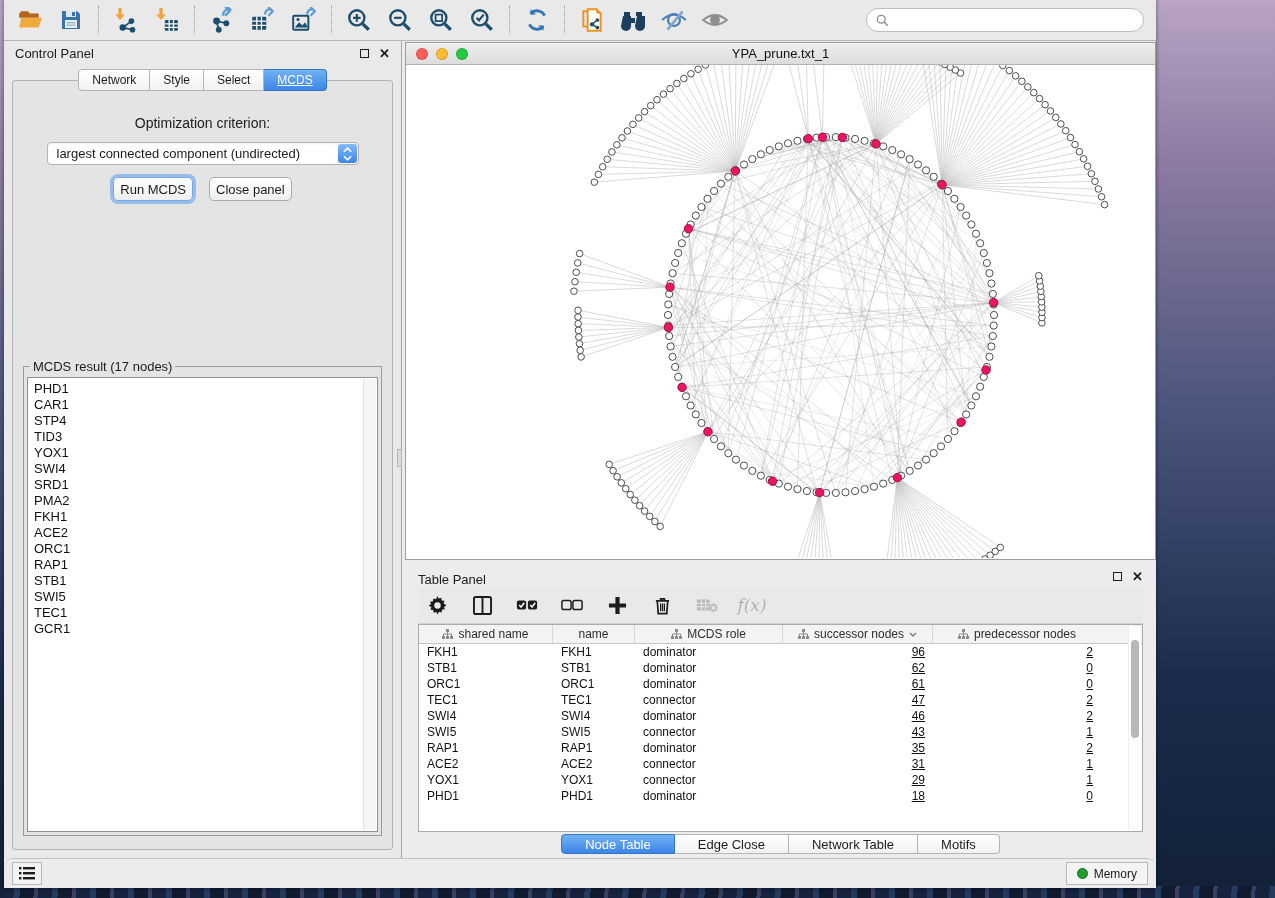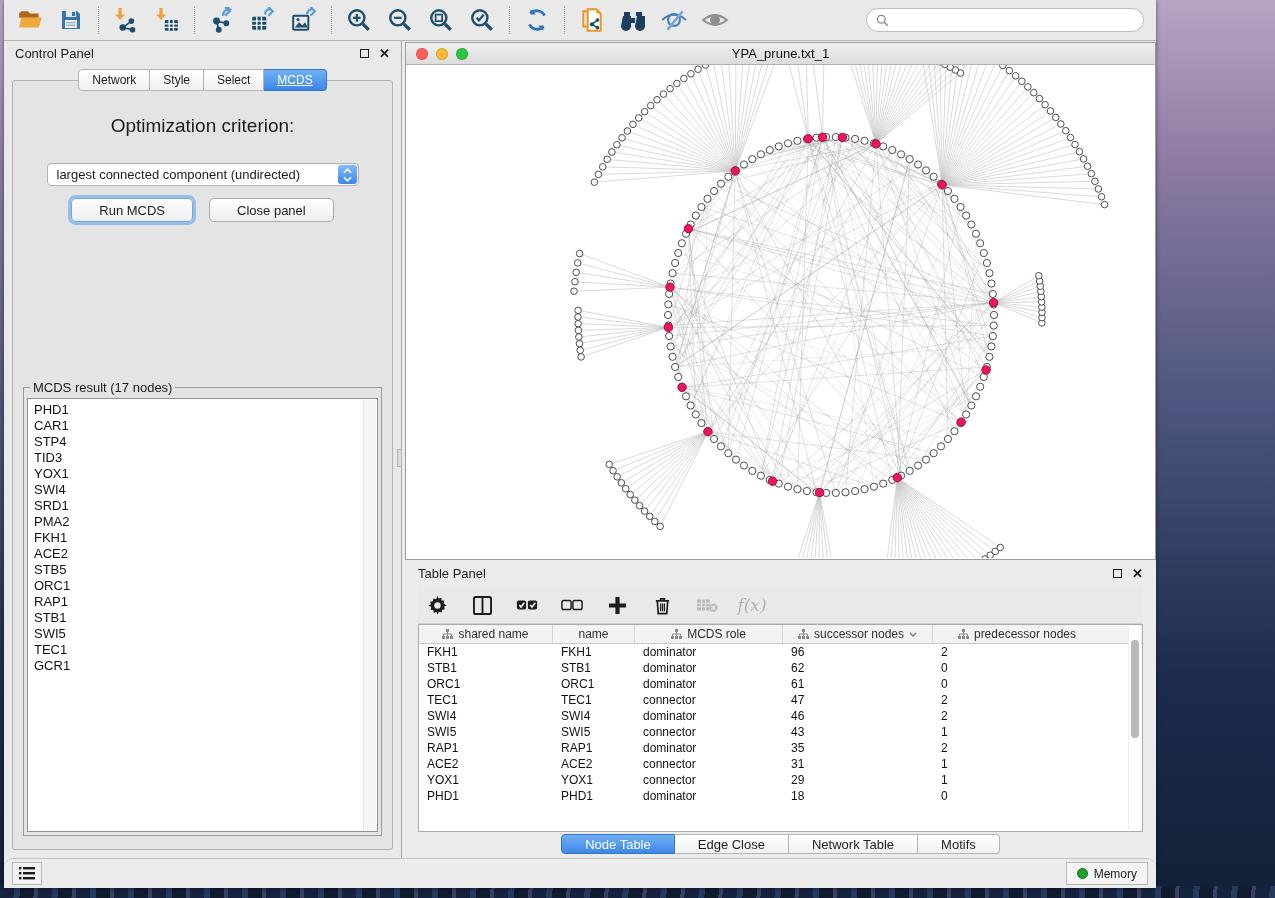--- a/index.html
+++ b/index.html
@@ -32,59 +32,59 @@
   .close-btn{font-size:13px;font-weight:bold;color:#1c1c1c;line-height:9px;}
 
   .ctl-tabs{display:flex;justify-content:center;position:relative;z-index:2;margin-top:3px;}
   .tab{height:22px;padding:0 13px;display:flex;align-items:center;font-size:12px;color:#1c1c1c;
        background:linear-gradient(#ffffff,#f1f1f1);border:1px solid #b4b4b4;border-left-width:0;}
   .tab:first-child{border-left-width:1px;border-radius:4px 0 0 4px;}
   .tab:last-child{border-radius:0 4px 4px 0;text-decoration:underline;}
   .tab.active{background:linear-gradient(#72b1f3,#3c86e8);color:#fff;border-color:#3576c9;}
   .ctl-content{margin:-11px 8px 8px;flex:1;border:1px solid #b2b2b2;border-radius:3px;background:#e4e4e4;
        display:flex;flex-direction:column;align-items:center;padding-top:34px;min-height:0;}
-  .opt-label{font-size:19px;color:#1c1c1c;margin-bottom:26px;}
+  .opt-label{font-size:14px;color:#1c1c1c;margin-bottom:11px;}
   .select{width:312px;height:23px;background:#fff;border:1px solid #b3b3b3;border-radius:4px;display:flex;align-items:center;padding:0 1px 0 9px;font-size:13px;color:#1c1c1c;box-shadow:inset 0 1px 2px rgba(0,0,0,.06);}
   .stepper{margin-left:auto;width:19px;height:19px;border-radius:3px;background:linear-gradient(#83bbf8,#3d85ea);display:flex;flex-direction:column;align-items:center;justify-content:center;gap:2px;}
   .btn-row{margin-top:12px;display:flex;gap:16px;}
-  .btn{height:24px;padding:0 27px;font-size:13px;color:#1c1c1c;background:linear-gradient(#ffffff,#eeeeee);border:1px solid #ababab;border-radius:5px;text-align:right;}
+  .btn{height:24px;padding:0 6px;font-size:13px;color:#1c1c1c;background:linear-gradient(#ffffff,#eeeeee);border:1px solid #ababab;border-radius:5px;text-align:right;}
   .btn.focused{box-shadow:0 0 0 3px rgba(100,165,240,.6);border-color:#74a7e4;}
 
   .mcds-fieldset{margin:158px 10px 13px;align-self:stretch;flex:1;border:1px solid #9a9a9a;padding:3px;min-height:0;display:flex;flex-direction:column;}
   .mcds-fieldset legend{font-size:13px;color:#1c1c1c;padding:0 3px;margin-left:3px;}
   .mcds-list{flex:1;background:#fff;border:1px solid #8f8f8f;position:relative;overflow:hidden;padding:3px 0 0 6px;}
   .mcds-list ul{list-style:none;}
   .mcds-list li{font-size:13px;line-height:16px;color:#111;}
   .mcds-scroll{position:absolute;top:1px;bottom:1px;right:1px;width:13px;background:#f5f5f5;border-left:1px solid #e3e3e3;}
 
   
   .right-col{flex:1;display:flex;flex-direction:column;min-width:0;background:#ececec;padding-left:3px;}
   .net-window{height:518px;flex:0 0 518px;margin-top:1px;display:flex;flex-direction:column;border:1px solid #9c9c9c;background:#fff;}
   .net-titlebar{height:22px;flex:0 0 22px;background:linear-gradient(#efefef,#dcdcdc);border-bottom:1px solid #b3b3b3;display:flex;align-items:center;position:relative;}
   .traffic{display:flex;gap:8px;margin-left:10px;z-index:1;}
   .light{width:12px;height:12px;border-radius:50%;border:1px solid rgba(0,0,0,.15);}
   .light.red{background:#ff5f57}.light.yellow{background:#febc2e}.light.green{background:#28c840}
   .net-title{position:absolute;left:0;right:0;text-align:center;font-size:13px;color:#111;}
   .net-canvas{flex:1;background:#fff;overflow:hidden;}
 
   .table-panel{flex:1;display:flex;flex-direction:column;min-height:0;background:#ececec;}
-  .tp-header{height:27px;flex:0 0 27px;display:flex;align-items:center;padding:5px 13px;font-size:13px;color:#1c1c1c;gap:31px;}
+  .tp-header{height:27px;flex:0 0 27px;display:flex;align-items:flex-start;padding:12px 13px;font-size:13px;color:#1c1c1c;gap:31px;}
   .tp-toolbar{height:37px;flex:0 0 37px;margin:0 13px;display:flex;align-items:center;gap:23px;padding:0 8px;background:#e9e9e9;border-bottom:1px solid #d2d2d2;}
   .tp-tool{display:flex;align-items:center;justify-content:center;width:22px;height:22px;}
   .tp-tool.disabled{opacity:.38;}
   .fx{font-family:"DejaVu Serif",serif;font-style:italic;font-size:17px;color:#555;}
 
   .tp-table{flex:1;margin:0 13px;background:#fff;border:1px solid #ababab;display:flex;flex-direction:column;min-height:0;position:relative;overflow:hidden;}
   .thead{display:flex;height:19px;flex:0 0 19px;background:#f3f3f3;border-bottom:1px solid #c6c6c6;}
   .th{display:flex;align-items:center;justify-content:center;gap:5px;font-size:12px;color:#2e2e2e;border-right:1px solid #d6d6d6;}
   .th:last-child{border-right:none;}
   .tbody{flex:1;position:relative;}
   .tr{display:flex;height:16px;align-items:center;}
   .td{font-size:12px;color:#111;padding:0 8px;white-space:nowrap;overflow:hidden;}
-  .td.num{}
+  .td.num{text-align:right;text-decoration:underline;}
   .c0{width:134px}.c1{width:82px}.c2{width:148px}.c3{width:150px}.c4{width:168px}
   .tb-scroll{position:absolute;top:1px;bottom:1px;right:1px;width:13px;background:#fdfdfd;border-left:1px solid #ededed;}
   .tb-thumb{position:absolute;left:2px;right:2px;top:7%;height:48%;background:#b8b8b8;border-radius:5px;}
 
   .bt-tabs{height:26px;flex:0 0 26px;display:flex;justify-content:center;align-items:flex-start;padding-top:2px;}
   .bt-tab{height:20px;padding:0 23px;display:flex;align-items:center;font-size:13px;color:#1c1c1c;background:linear-gradient(#ffffff,#f1f1f1);border:1px solid #b4b4b4;border-left-width:0;}
   .bt-tab:first-child{border-left-width:1px;border-radius:4px 0 0 4px;}
   .bt-tab:last-child{border-radius:0 4px 4px 0;}
   .bt-tab.active{background:linear-gradient(#72b1f3,#3c86e8);color:#fff;border-color:#3576c9;}
 
@@ -287,21 +287,20 @@
                 <li>PHD1</li>
                 <li>CAR1</li>
                 <li>STP4</li>
                 <li>TID3</li>
                 <li>YOX1</li>
                 <li>SWI4</li>
                 <li>SRD1</li>
                 <li>PMA2</li>
                 <li>FKH1</li>
                 <li>ACE2</li>
-                <li>STB5</li>
                 <li>ORC1</li>
                 <li>RAP1</li>
                 <li>STB1</li>
                 <li>SWI5</li>
                 <li>TEC1</li>
                 <li>GCR1</li>
               </ul>
             <div class="mcds-scroll"></div>
           </div>
         </fieldset>

